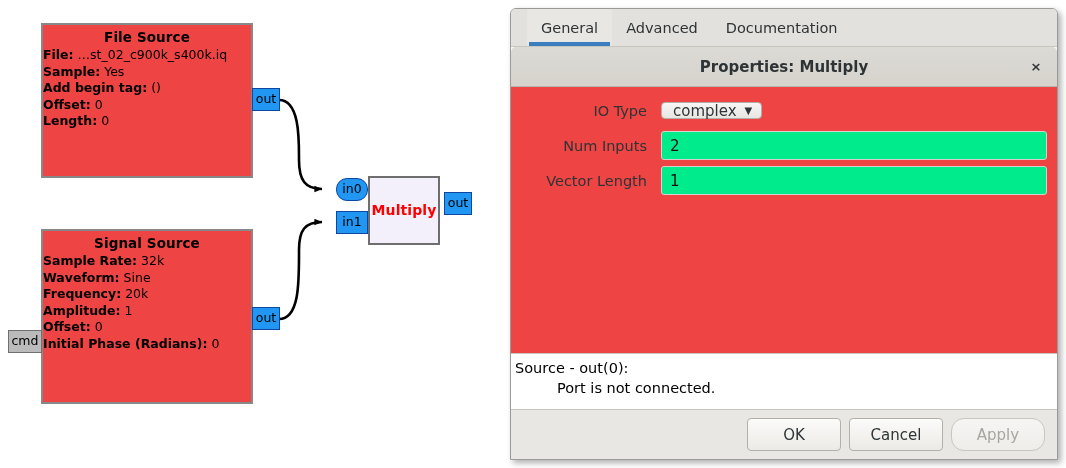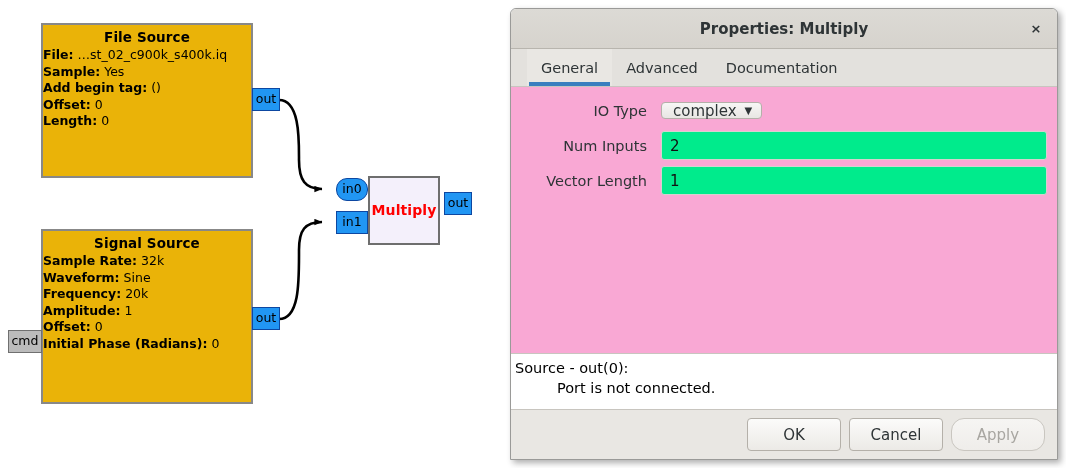--- a/index.html
+++ b/index.html
@@ -24,21 +24,21 @@
   }
   #wires {
     position: absolute;
     left: 0; top: 0;
     width: 1066px; height: 468px;
     pointer-events: none;
   }
 
   .block {
     position: absolute;
-    background: #eab308;
+    background: #ef4444;
     border: 2px solid #888888;
     box-sizing: border-box;
     font-size: 12.5px;
     color: #000000;
   }
   .block .btitle {
     text-align: center;
     font-weight: bold;
     font-size: 13.5px;
     margin: 4px 0 2px 0;
@@ -164,21 +164,21 @@
   .tab.active::after {
     content: "";
     position: absolute;
     left: 2px; right: 2px; bottom: 0;
     height: 4px;
     background: #3a7ebf;
   }
 
   #form {
     flex: 1 1 auto;
-    background: #f9a8d4;
+    background: #ef4444;
     padding: 9px 10px 0 10px;
     box-sizing: border-box;
     overflow: hidden;
   }
   .frow {
     display: flex;
     align-items: center;
     margin-bottom: 6px;
     height: 29px;
   }
@@ -348,29 +348,29 @@
     </div>
   </div>
   <div class="port" style="left:336px; top:178px; width:32px; height:23px;border-radius:11px;">in0</div>
   <div class="port" style="left:336px; top:211px; width:32px; height:23px;">in1</div>
   <div class="port" style="left:444px; top:192px; width:28px; height:23px;">out</div>
 
 </div>
 
 <div id="dialog">
 
-  <div id="titlebar">
-    <div id="title-text">Properties: Multiply</div>
-    <div id="close-btn">×</div>
-  </div>
-
   <div id="tabbar">
     <div class="tab active">General</div>
     <div class="tab">Advanced</div>
     <div class="tab">Documentation</div>
+  </div>
+
+  <div id="titlebar">
+    <div id="title-text">Properties: Multiply</div>
+    <div id="close-btn">×</div>
   </div>
 
   <div id="form">
 
     <div class="frow">
       <div class="flabel">IO Type</div>
       <div class="fctl">
         <div class="combo">
           <span>complex</span>
           <span class="caret">▼</span>

